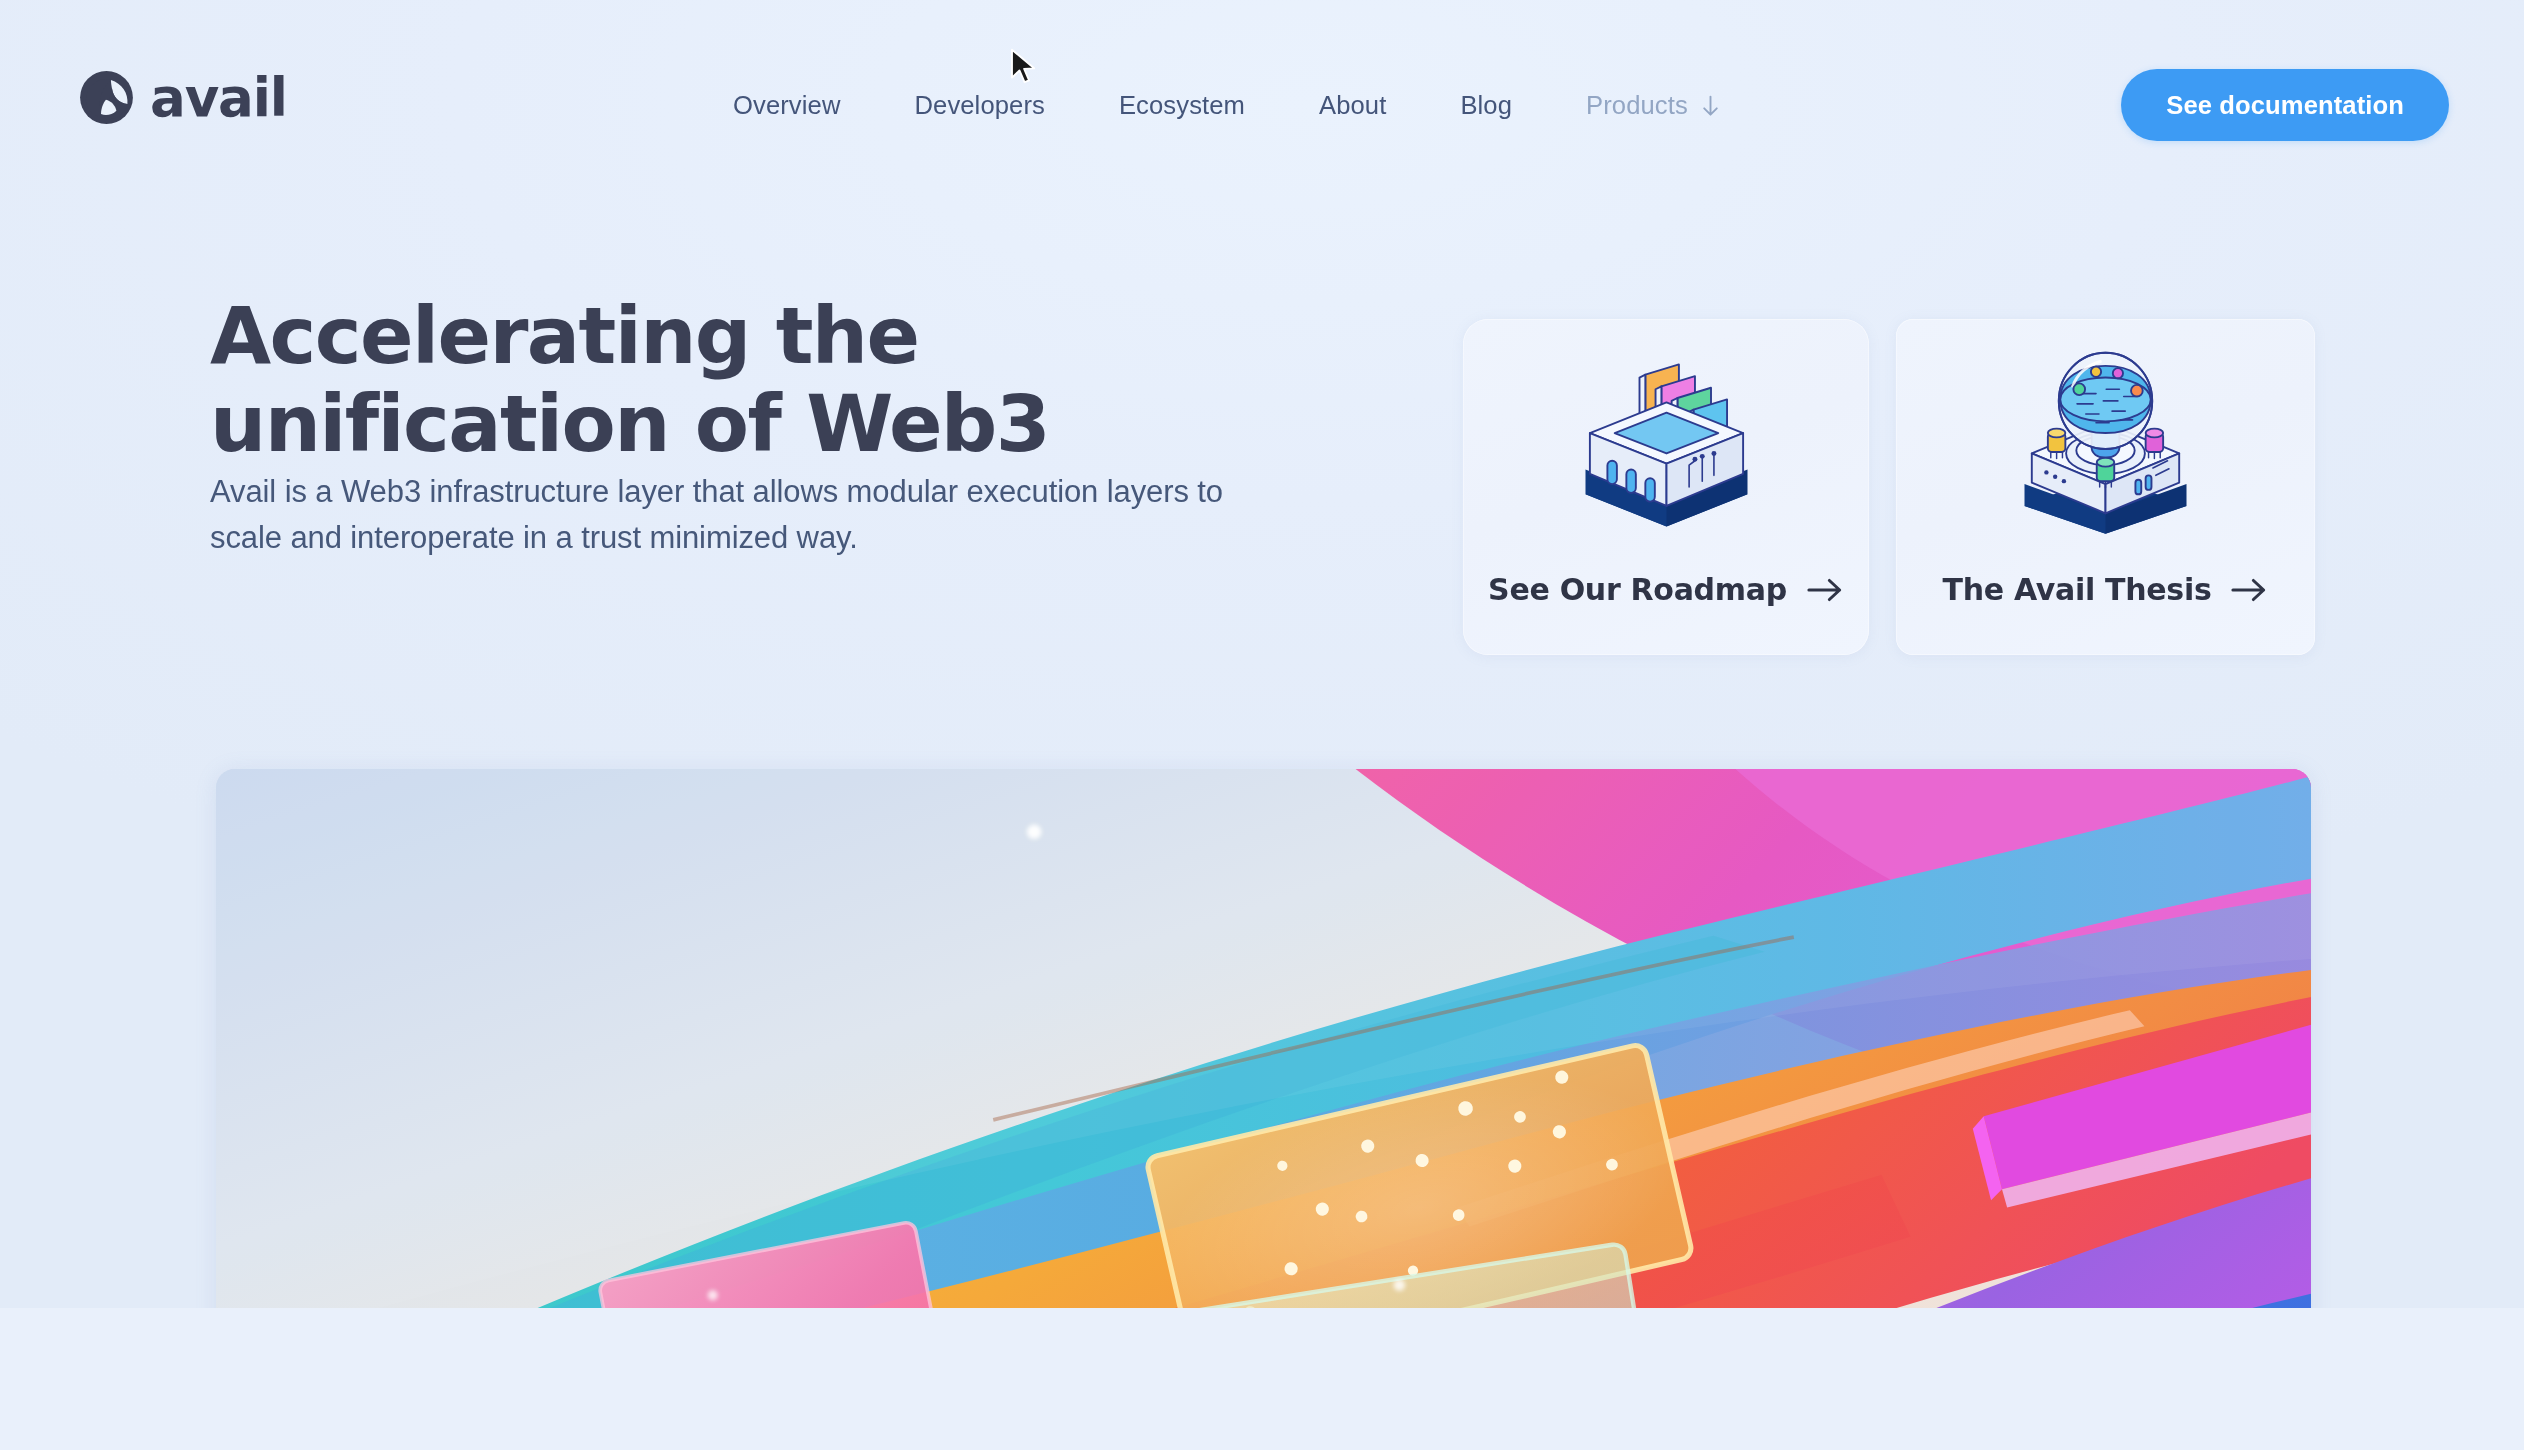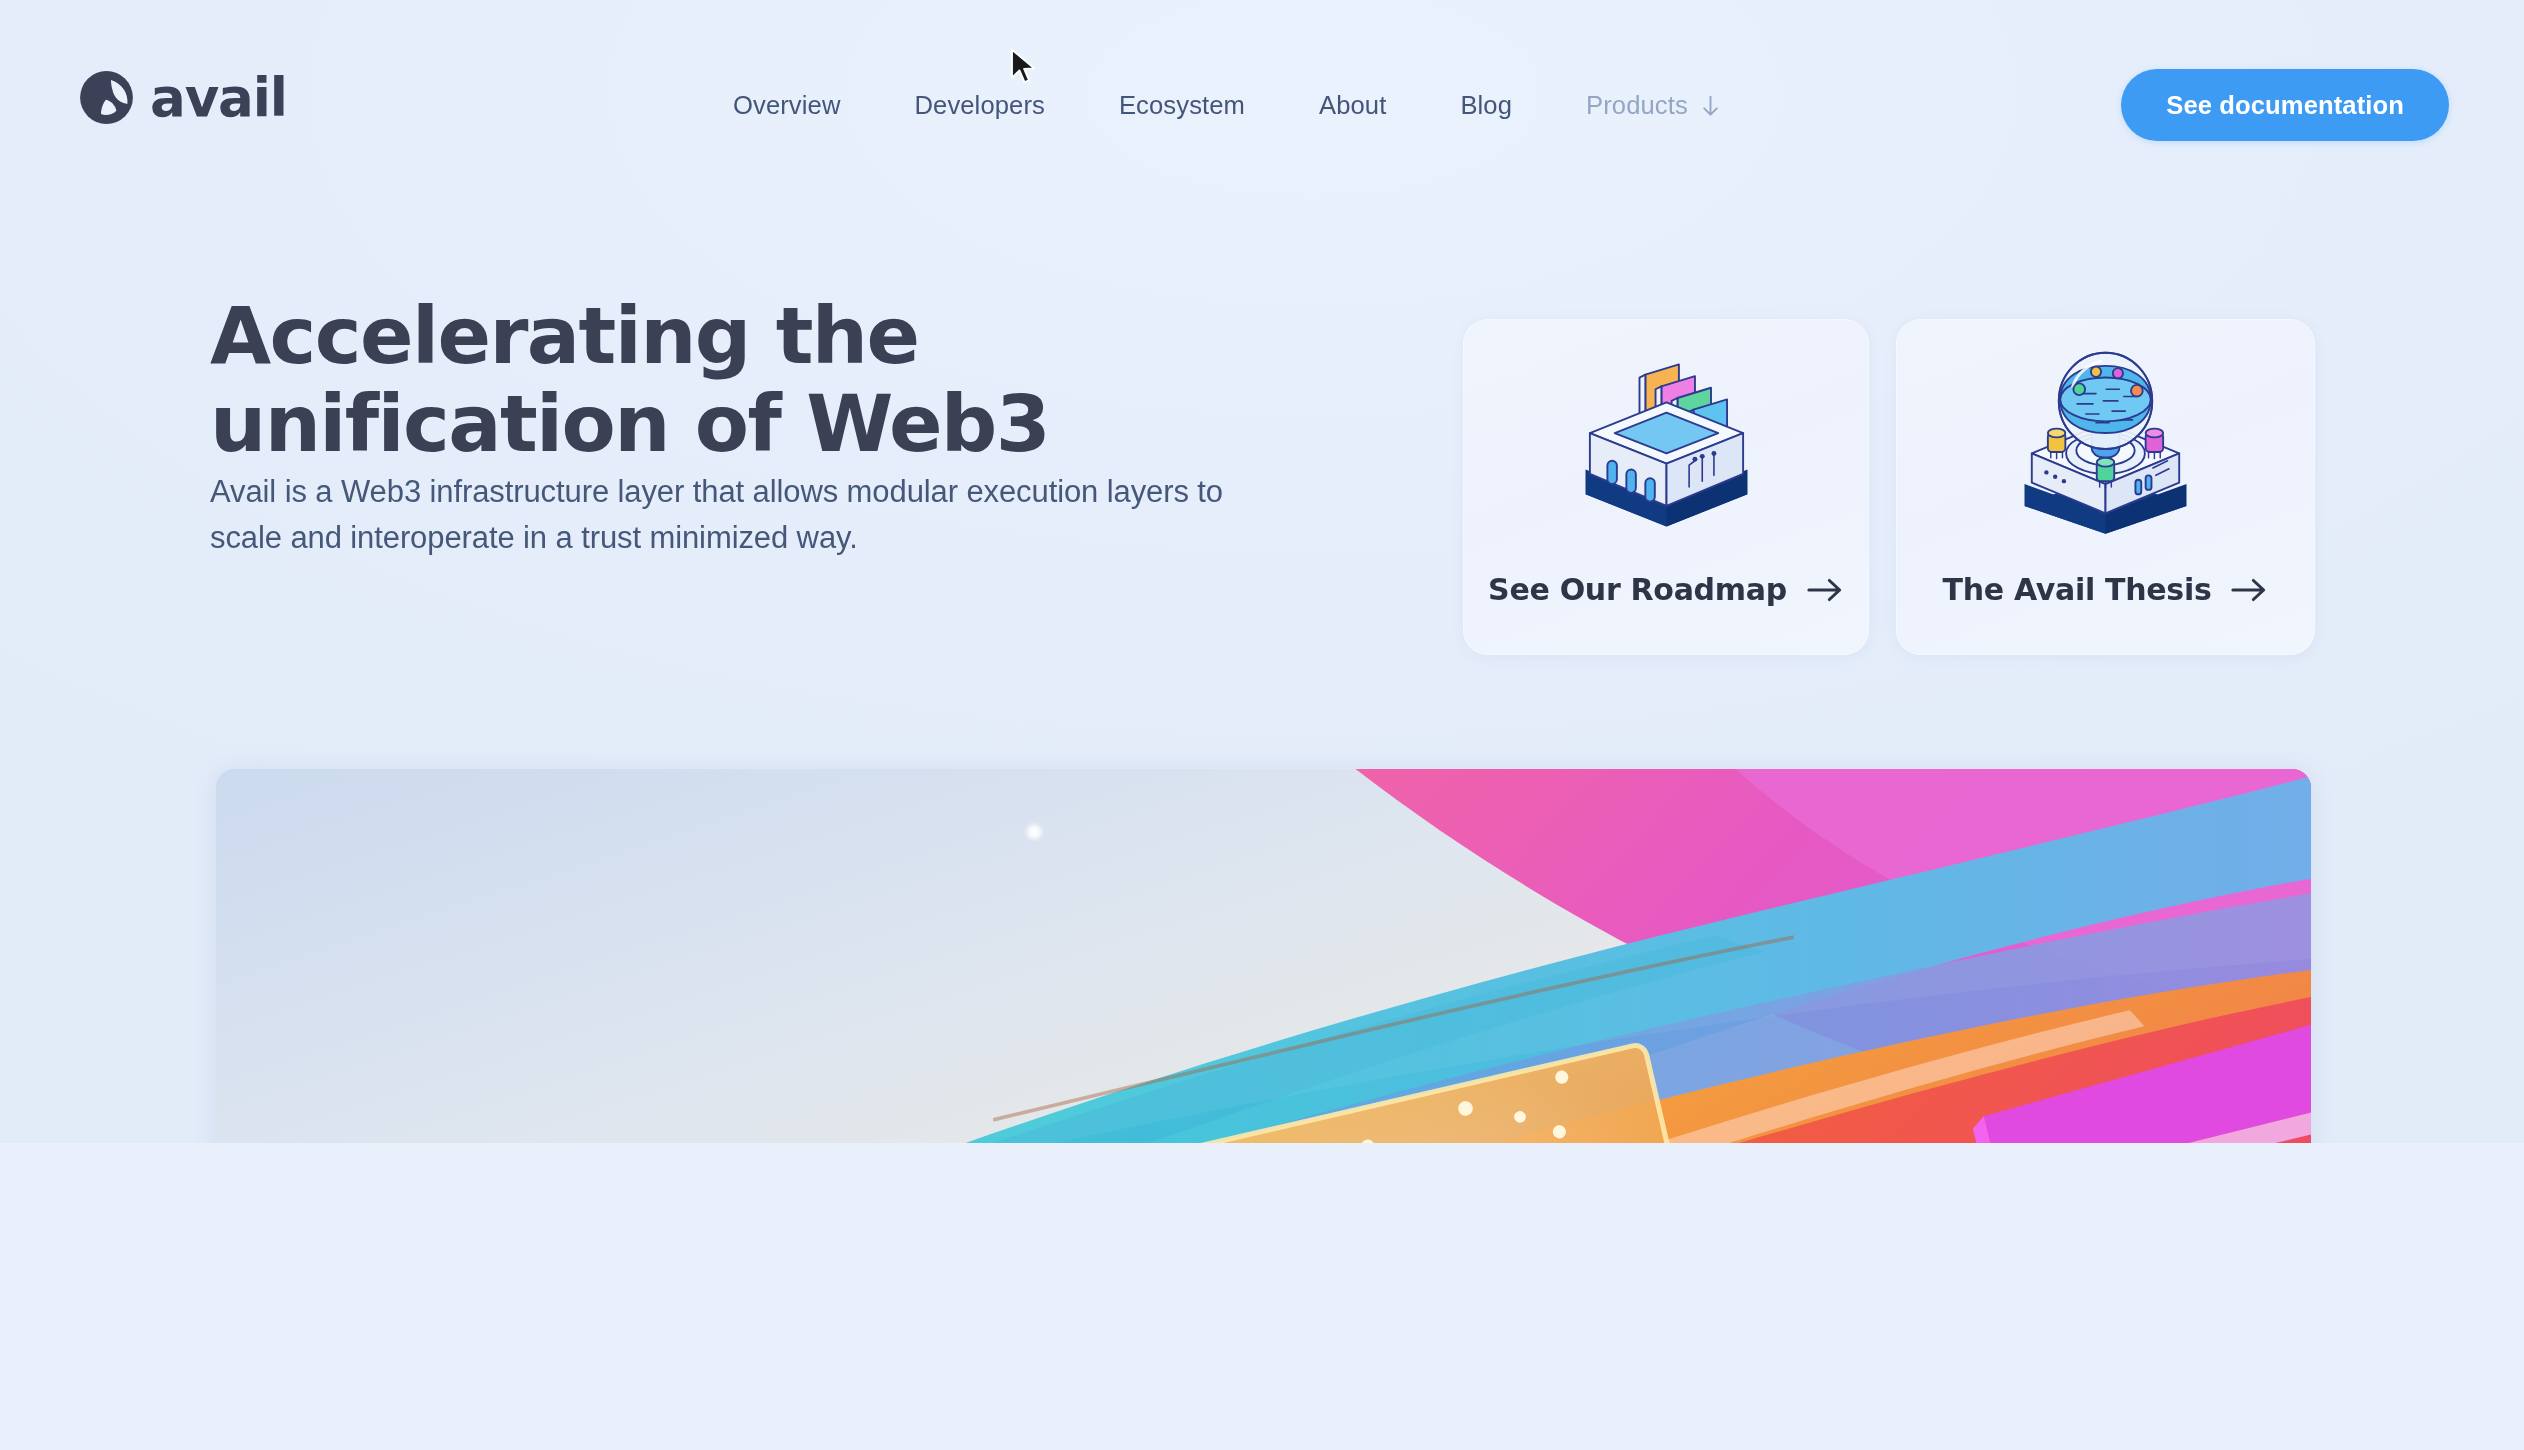--- a/index.html
+++ b/index.html
@@ -4,21 +4,21 @@
 <style>
   * { margin:0; padding:0; box-sizing:border-box; }
   html, body {
     width:2525px; height:1451px;
     overflow:hidden;
     font-family:"Liberation Sans", sans-serif;
     background:#e9f0fb;
   }
   .page {
     position:relative;
-    width:2525px; height:1143px;
+    width:2525px; height:1308px;
     background:
       radial-gradient(ellipse 1899px 877px at 52% 8%, #eaf2fd 0%, #e6eefb 45%, #e2ebf8 100%),
       linear-gradient(175deg, #eaf2fd 0%, #e5edfa 60%, #dfe8f6 100%);
     overflow:hidden;
   }
 
   
   .header {
     position:absolute; top:0; left:0;
     width:2525px; height:186px;
@@ -75,21 +75,21 @@
   .cards { position:absolute; left:1463px; top:319px; display:flex; gap:27px; }
   .card {
     width:406px; height:336px;
     border-radius:25px;
     background:linear-gradient(160deg, #eff4fd 0%, #edf2fc 45%, #f0f5fe 100%);
     box-shadow:0 1.5px 13px rgba(120,145,190,0.09), 0 0 0 0.7px rgba(255,255,255,0.55) inset;
     display:flex; flex-direction:column;
     align-items:center; justify-content:flex-start;
     cursor:pointer; position:relative;
   }
-  .card.wide { width:419px; }
+  .card.wide { width:419px;border-radius:17px; }
   .card-icon { margin-top:32px; width:197px; height:183px; display:block; }
   .card-label {
     position:absolute; bottom:48px; left:0; right:0;
     display:flex; align-items:center; justify-content:center; gap:19px;
     font-size:30px; font-weight:700; color:#2f3446;
     font-family:"DejaVu Sans", sans-serif; letter-spacing:-0.3px;
   }
   .arrow-right { width:38px; height:28px; display:block; flex:none; }
 
   

